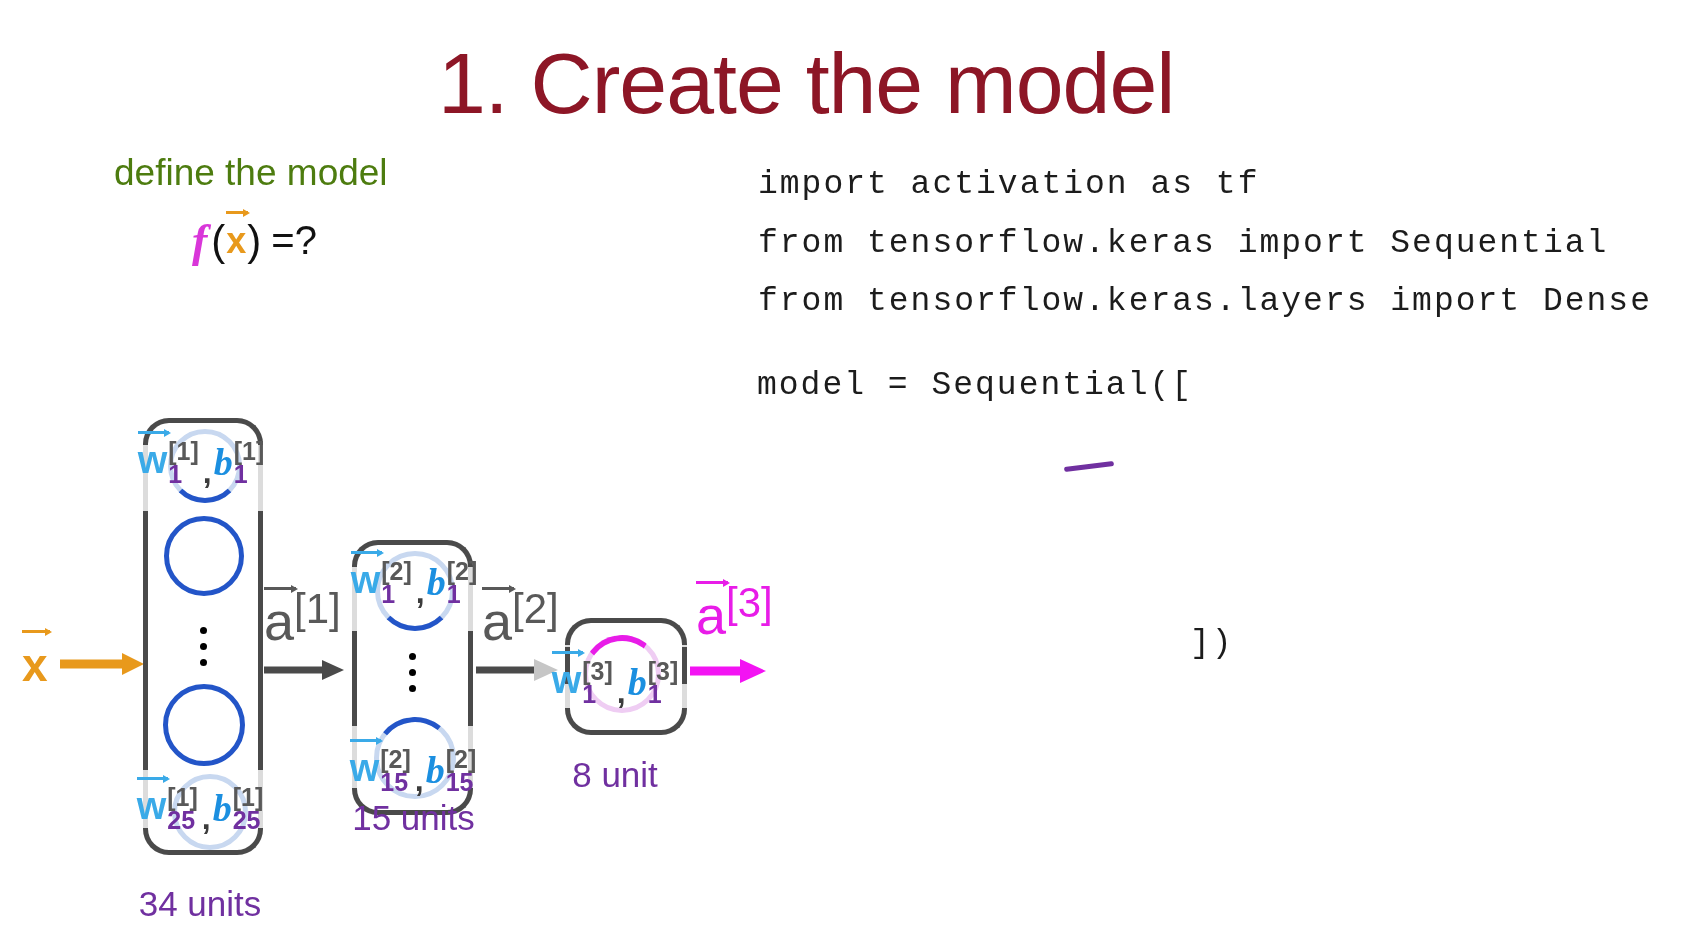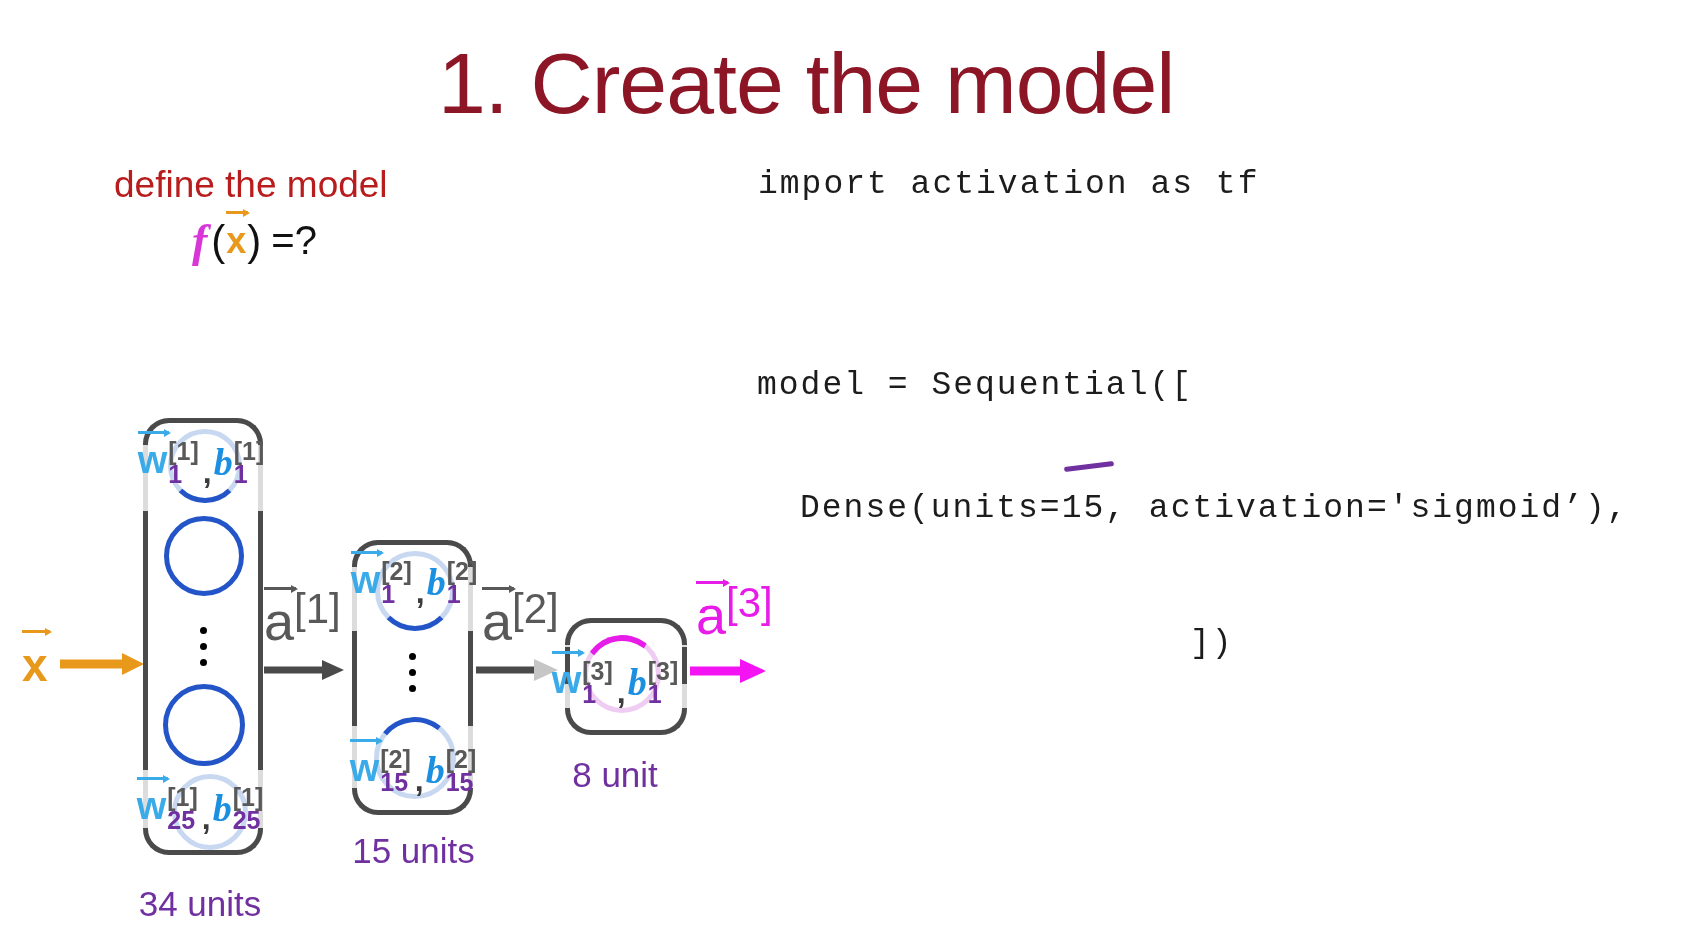--- a/index.html
+++ b/index.html
@@ -2,21 +2,21 @@
 <html style="--title-red: #8d1626; --purple: #7030a0; --orange: #e8991c; --cyan-w: #3aaae8; --blue-b: #1b8fe0; --circle-blue: #2355c8; --circle-faded: #c8d8f0; --magenta: #e81ce8; --arrow-magenta: #f313f3; --pink-f: #d936d9; --pink-faded: #efcdf3; --label-gray: #595959; --box-dark: #4a4a4a; --box-light: #dcdcdc; --code-black: #1c1c1c;"><head>
 <meta charset="utf-8">
 <style>
   html,body{margin:0;padding:0;background:#ffffff;}
   #slide{position:relative;width:1707px;height:943px;background:#ffffff;overflow:hidden;
          font-family:"Liberation Sans",sans-serif;}
 
   
   .title{position:absolute;left:438px;top:34px;font-size:86px;letter-spacing:-1px;
          color:var(--title-red);white-space:nowrap;}
-  .heading{position:absolute;left:114px;top:164px;font-size:37px;color:#b91c1c;}
+  .heading{position:absolute;left:114px;top:152px;font-size:37px;color:#4d7c0f;}
   .formula{position:absolute;left:192px;top:214px;display:flex;align-items:center;font-size:40px;color:#111;}
   .formula .f{font-family:"Liberation Serif",serif;font-style:italic;font-weight:700;
               font-size:46px;color:var(--pink-f);margin-right:4px;}
   .formula .paren{font-size:42px;}
   .formula .fx{font-weight:700;font-size:36px;color:var(--orange);margin:0 1px;}
   .formula .eq{margin-left:10px;font-size:40px;}
 
   
   .code-line{position:absolute;font-family:"Liberation Mono",monospace;font-size:33px;
              letter-spacing:2px;color:var(--code-black);white-space:pre;}
@@ -85,21 +85,21 @@
   
   .a-label{position:absolute;display:flex;align-items:flex-start;color:var(--label-gray);}
   .a1{left:264px;top:594px;} .a2{left:482px;top:594px;} .a3{left:696px;top:588px;color:var(--magenta);}
   .a-letter{font-size:54px;line-height:1;font-weight:500;}
   .a-letter .oarrow{top:-7px;}
   .a-sup{font-size:42px;line-height:1;margin-top:-6px;font-weight:500;}
 
   
   .units{position:absolute;font-size:35px;font-weight:500;color:var(--purple);text-align:center;white-space:nowrap;}
   .units1{left:120px;top:884px;width:160px;}
-  .units2{left:336px;top:831px;width:155px;}
+  .units2{left:336px;top:798px;width:155px;}
   .units3{left:560px;top:755px;width:110px;}
 
   
   .h-arrow{position:absolute;}
   .h-arrow .shaft{position:absolute;left:0;top:50%;transform:translateY(-50%);width:100%;}
   .h-arrow .head{position:absolute;left:100%;top:50%;transform:translateY(-50%);width:0;height:0;}
   .arr-in{left:60px;top:654px;width:62px;height:20px;}
   .arr-in .shaft{height:9px;background:var(--orange);}
   .arr-in .head{border-left:22px solid var(--orange);border-top:11px solid transparent;border-bottom:11px solid transparent;}
   .arr-1{left:264px;top:662px;width:58px;height:16px;}
@@ -126,22 +126,23 @@
 
   <div class="formula">
     <span class="f">f</span>
     <span class="paren">(</span>
     <span class="fx vec"><i class="oarrow"></i><span>x</span></span>
     <span class="paren">)</span>
     <span class="eq">=?</span>
   </div>
 
   <div class="code-line cl1">import activation as tf</div>
+  <div class="code-line cl2">from tensorflow.keras import Sequential</div>
+  <div class="code-line cl3">from tensorflow.keras.layers import Dense</div>
   <div class="code-line cl4">model = Sequential([</div>
-  <div class="code-line cl6">Dense(units=15, activation='sigmoid’),</div>
   <div class="code-line cl8">])</div>
   <div class="pen-underline"></div>
 
   <div class="x-label vec"><i class="oarrow"></i><span>x</span></div>
   <div class="h-arrow arr-in">
       <div class="shaft"></div>
       <div class="head"></div>
     </div>
 
   <div class="nn-box box1">

